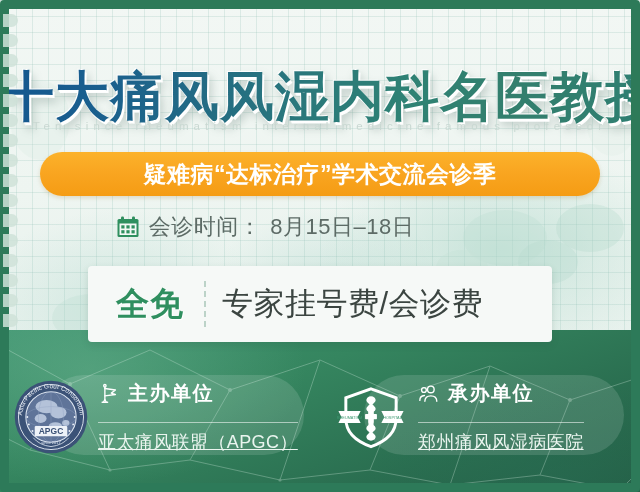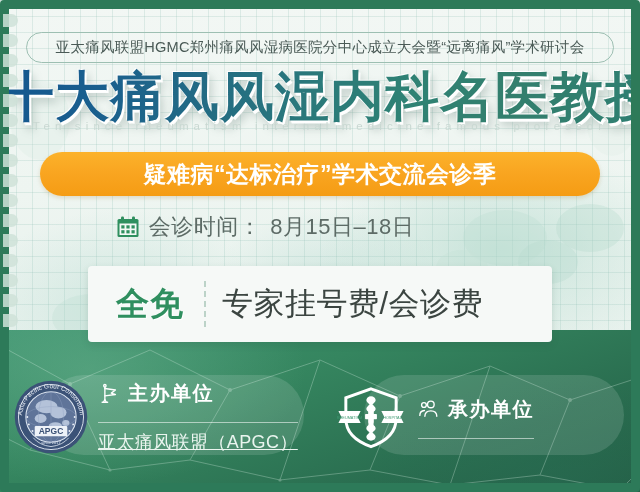--- a/index.html
+++ b/index.html
@@ -313,23 +313,20 @@
       <circle cx="70" cy="54" r="2"></circle>
         <circle cx="230" cy="60" r="2"></circle>
       <circle cx="400" cy="66" r="2"></circle>
         <circle cx="570" cy="70" r="2"></circle>
       <circle cx="110" cy="140" r="1.6"></circle>
         <circle cx="280" cy="150" r="1.6"></circle>
       <circle cx="450" cy="155" r="1.6"></circle>
     </g>
   </svg>
 
-  <div class="subhead-pill">
-    <span>亚太痛风联盟HGMC郑州痛风风湿病医院分中心成立大会暨“远离痛风”学术研讨会</span>
-  </div>
 
   <div class="headline">十大痛风风湿内科名医教授</div>
   <div class="eng-sub">Ten since rheumatism internal medicine famous professor</div>
 
   <div class="orange-pill">
     <span>疑难病“达标治疗”学术交流会诊季</span>
   </div>
 
   <div class="date-row">
     <svg class="cal-icon" viewBox="0 0 24 24">
@@ -436,20 +433,21 @@
           <svg class="mini-icon" viewBox="0 0 24 24">
             <g stroke="#ffffff" stroke-width="1.5" fill="none" stroke-linecap="round">
               <circle cx="14" cy="7" r="3.6"></circle>
               <path d="M7.5 20 q0 -6 6.5 -6 q6.5 0 6.5 6"></path>
               <circle cx="6.5" cy="7.6" r="2.6"></circle>
               <path d="M2 19 q0 -5 5 -5.4"></path>
             </g>
           </svg>
           <span class="org-top-label">承办单位</span>
         </div>
+        <div class="org-name">郑州痛风风湿病医院</div>
       </div>
     </div>
 
   </div>
 
   <div class="frame"></div>
   <div class="notches">
     <div class="notch"></div>
       <div class="notch"></div>
       <div class="notch"></div>

